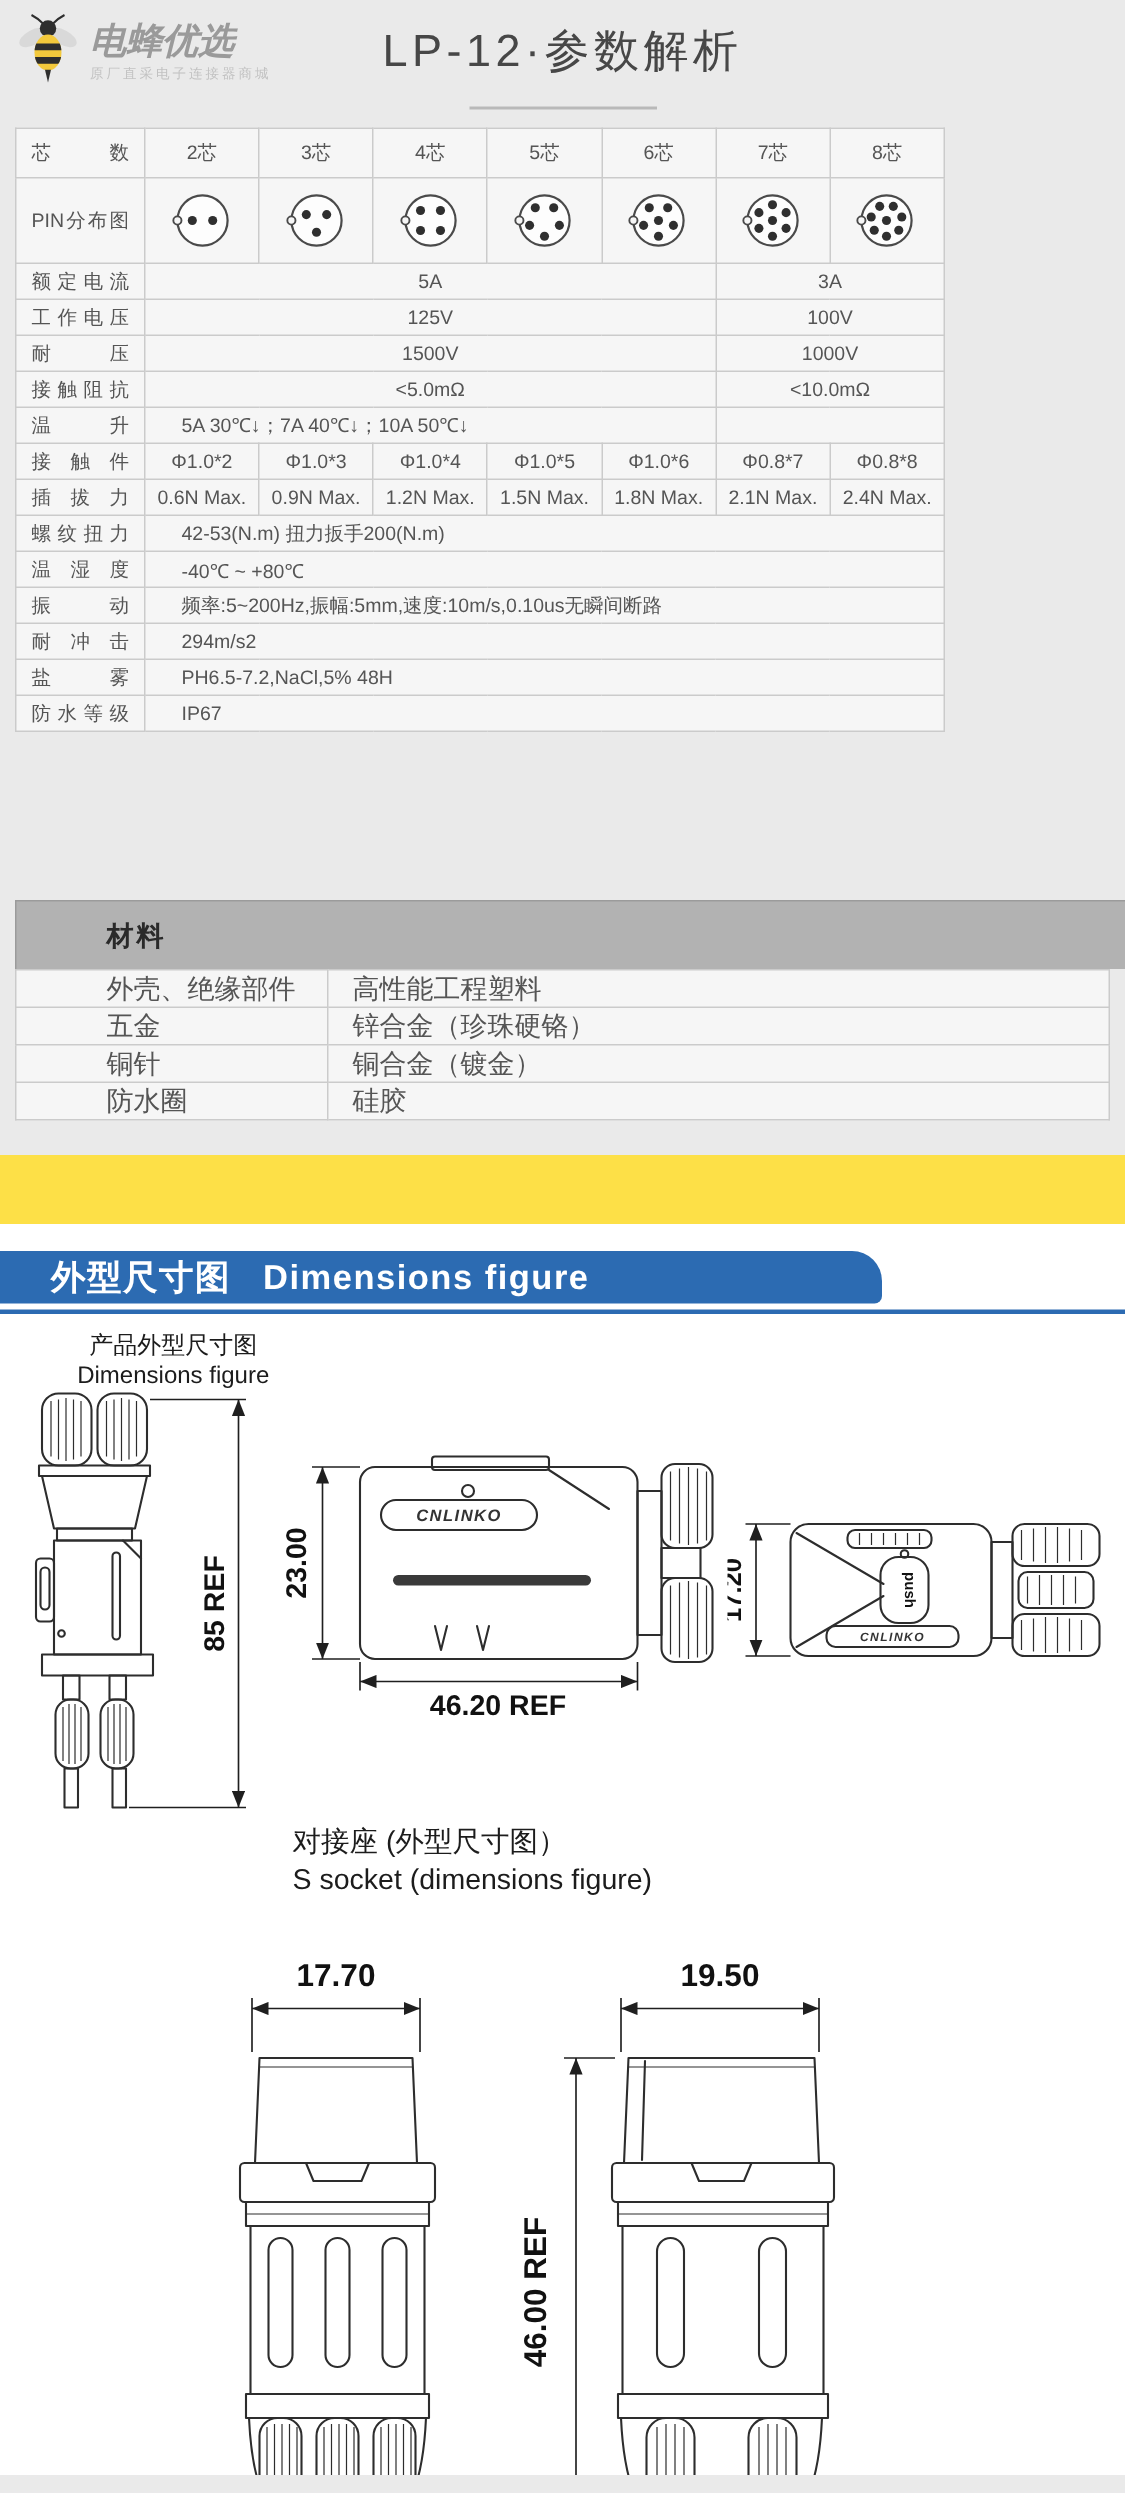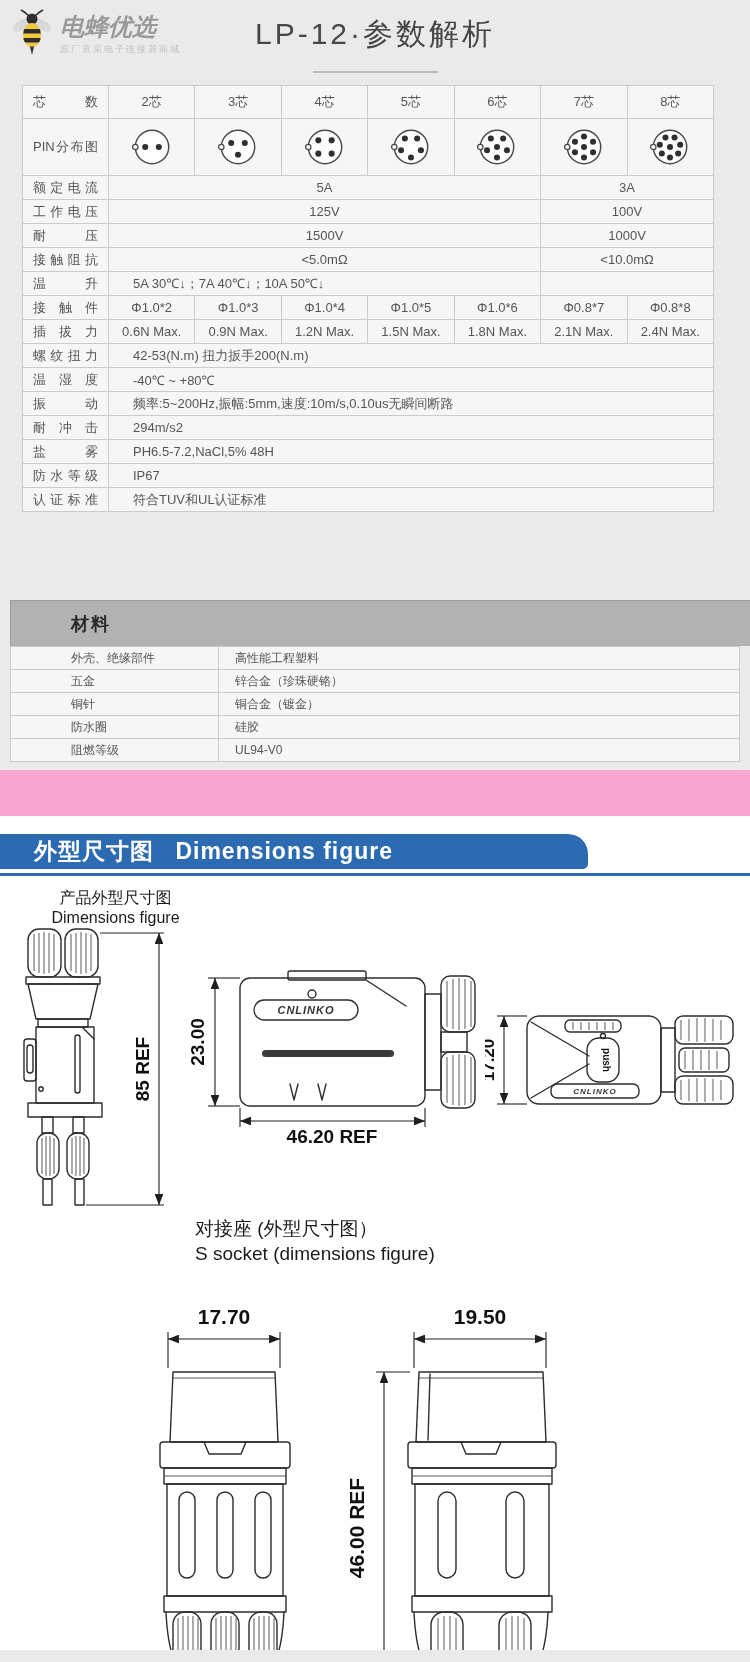--- a/index.html
+++ b/index.html
@@ -1,44 +1,44 @@
 <!DOCTYPE html>
 <html><head>
 <meta charset="utf-8">
 <style>
   * { box-sizing: border-box; }
   html,body { margin:0; padding:0; }
   body { width:750px; font-family:"Liberation Sans", sans-serif; background:#ffffff; }
-  .page { position:relative; width:750px; height:1662px; overflow:hidden; background:#f9a8d4; }
+  .page { position:relative; width:750px; height:1662px; overflow:hidden; background:#fde047; }
 
   
   .top-section { position:absolute; top:0; left:0; width:750px; height:770px; background:#eaeaea; }
 
   .logo { position:absolute; left:12px; top:8px; display:flex; align-items:flex-start; }
   .logo-texts { margin-left:8px; padding-top:6px; }
   .logo-name { font-family:"DejaVu Serif", serif; font-style:italic; font-weight:bold; font-size:24px; color:#9a9a9a; line-height:26px; }
   .logo-sub { font-size:9px; color:#c2c2c2; letter-spacing:2px; margin-top:3px; }
 
   .page-title { position:absolute; top:14px; left:0; width:750px; text-align:center; font-size:30px; color:#474747; letter-spacing:3px; font-weight:400; }
   .title-underline { position:absolute; top:71px; left:313px; width:125px; height:0; border-top:2px solid #b9b9b9; }
 
   
-  table.spec { position:absolute; top:85px; left:10px; width:692px; border-collapse:collapse; background:#f6f6f6; border:1px solid #9b9b9b; table-layout:fixed;margin-left:12px; }
+  table.spec { position:absolute; top:85px; left:10px; width:620px; border-collapse:collapse; background:#f6f6f6; border:1px solid #9b9b9b; table-layout:fixed; }
   table.spec td { border:1px solid #cbcbcb; font-size:13px; color:#555; text-align:center; height:24px; padding:0 4px; overflow:hidden; }
   table.spec tr.h-head td { height:33px; }
   table.spec tr.h-pin td { height:57px; }
   table.spec td.lbl { width:86px; text-align:justify; text-align-last:justify; padding:0 10px; color:#555; }
   table.spec td.lft { text-align:left; padding-left:24px; }
   .pin-svg { display:block; margin:0 auto; }
 
   
   .materials { position:absolute; top:600px; left:10px; width:747px; }
   .mat-header { height:46px; background:#b2b2b2; border:1px solid #9b9b9b; border-bottom:none; color:#2a2a2a; font-size:18px; font-weight:bold; line-height:46px; padding-left:60px; letter-spacing:2px; }
   table.mat { width:730px; border-collapse:collapse; background:#f6f6f6; border:1px solid #9b9b9b; table-layout:fixed; }
-  table.mat td { border:1px solid #cbcbcb; height:23px; font-size:12px; color:#555; padding:0; }
+  table.mat td { border:1px solid #cbcbcb; height:23px; font-size:18px; color:#555; padding:0; }
   table.mat td.mat-lbl { width:208px; padding-left:60px; }
   table.mat td.mat-val { padding-left:16px; }
 
   
   .dims-section { position:absolute; top:816px; left:0; width:750px; height:880px; background:#ffffff; }
   .banner { position:absolute; top:18px; left:0; width:588px; height:35px; background:#2c6bb2; border-radius:0 20px 5px 0; color:#ffffff; font-weight:bold; font-size:23px; line-height:35px; padding-left:34px; letter-spacing:1px; white-space:nowrap; }
   .banner .en { margin-left:14px; }
   .banner-underline { position:absolute; top:57px; left:0; width:750px; height:3px; background:#2c6bb2; }
 
   .fig1-label { position:absolute; top:72px; left:38px; width:155px; text-align:center; font-size:16px; color:#1c1c1c; line-height:20px; }
@@ -250,24 +250,20 @@
         <td colspan="7" class="lft">294m/s2</td>
       </tr>
       <tr>
         <td class="lbl">盐雾</td>
         <td colspan="7" class="lft">PH6.5-7.2,NaCl,5% 48H</td>
       </tr>
       <tr>
         <td class="lbl">防水等级</td>
         <td colspan="7" class="lft">IP67</td>
       </tr>
-      <tr>
-        <td class="lbl">认证标准</td>
-        <td colspan="7" class="lft">符合TUV和UL认证标准</td>
-      </tr>
     </tbody>
       </table>
 
     <div class="materials">
       <div class="mat-header">材料</div>
       <table class="mat">
         <tbody>
             <tr>
           <td class="mat-lbl">外壳、绝缘部件</td>
           <td class="mat-val">高性能工程塑料</td>
@@ -276,24 +272,20 @@
           <td class="mat-lbl">五金</td>
           <td class="mat-val">锌合金（珍珠硬铬）</td>
         </tr>
         <tr>
           <td class="mat-lbl">铜针</td>
           <td class="mat-val">铜合金（镀金）</td>
         </tr>
         <tr>
           <td class="mat-lbl">防水圈</td>
           <td class="mat-val">硅胶</td>
-        </tr>
-        <tr>
-          <td class="mat-lbl">阻燃等级</td>
-          <td class="mat-val">UL94-V0</td>
         </tr>
       </tbody>
         </table>
     </div>
   </div>
 
   <div class="dims-section">
     <div class="banner">
       <span>外型尺寸图</span>
       <span class="en">Dimensions figure</span>

